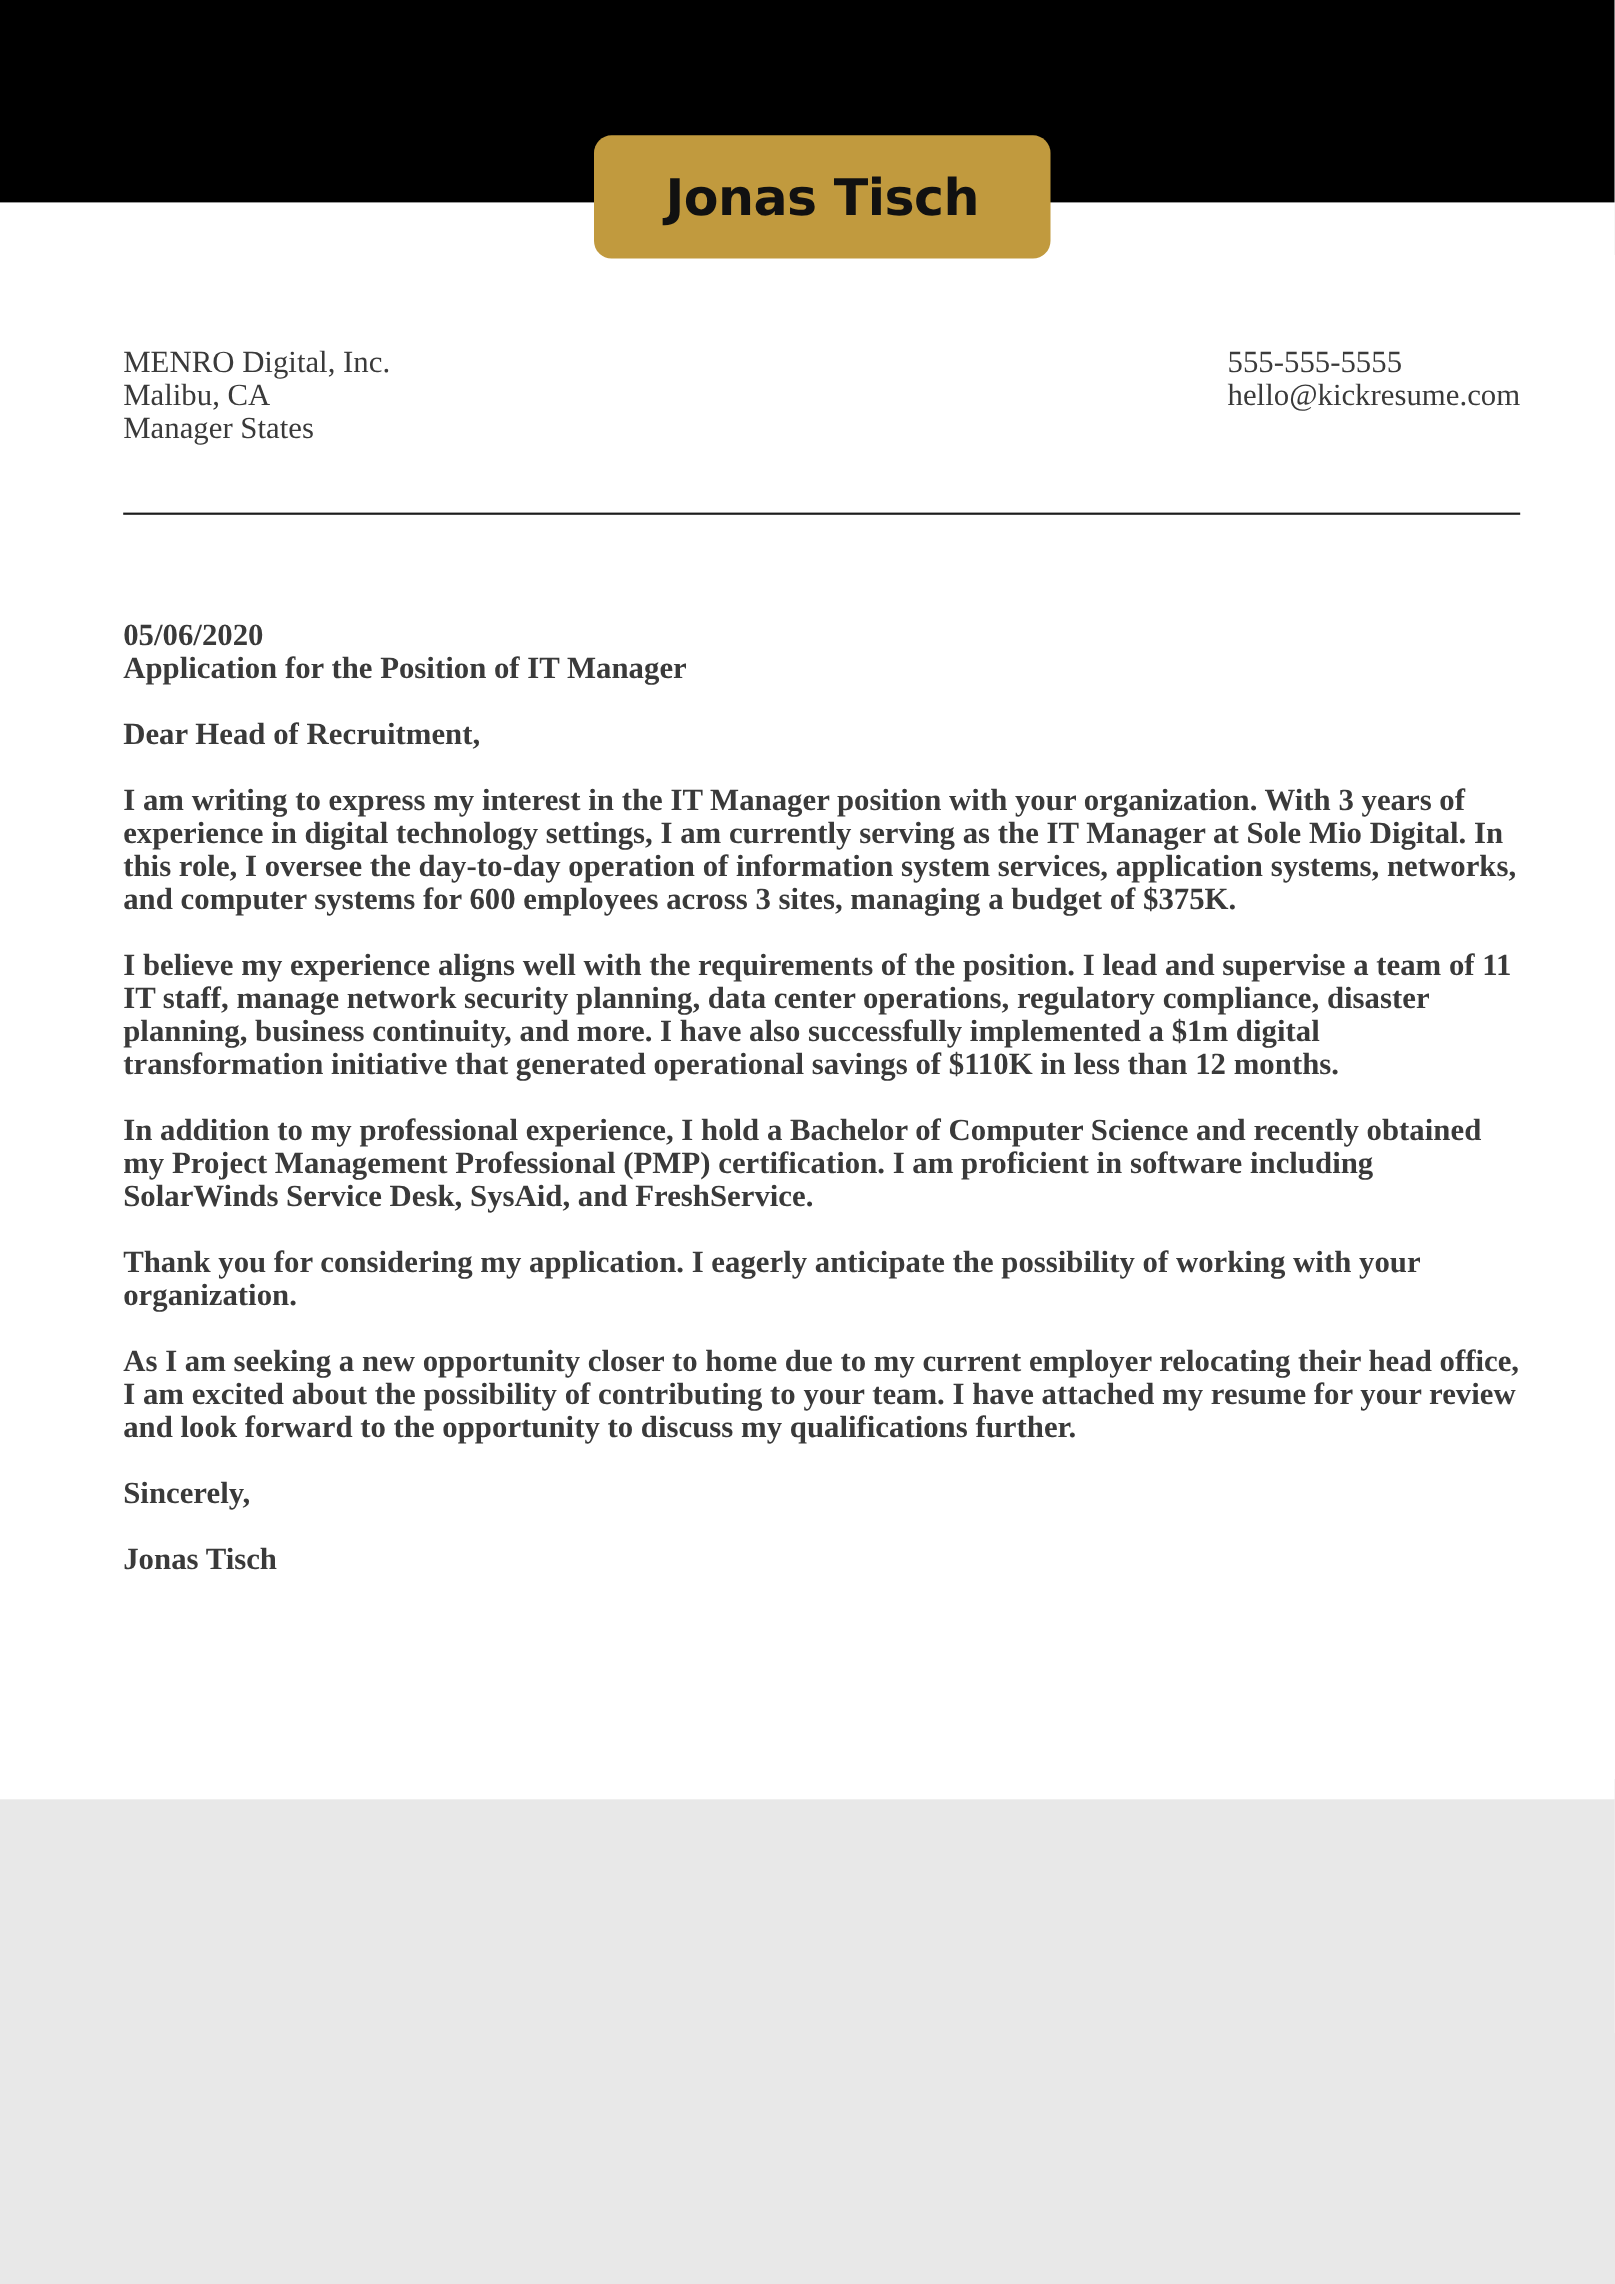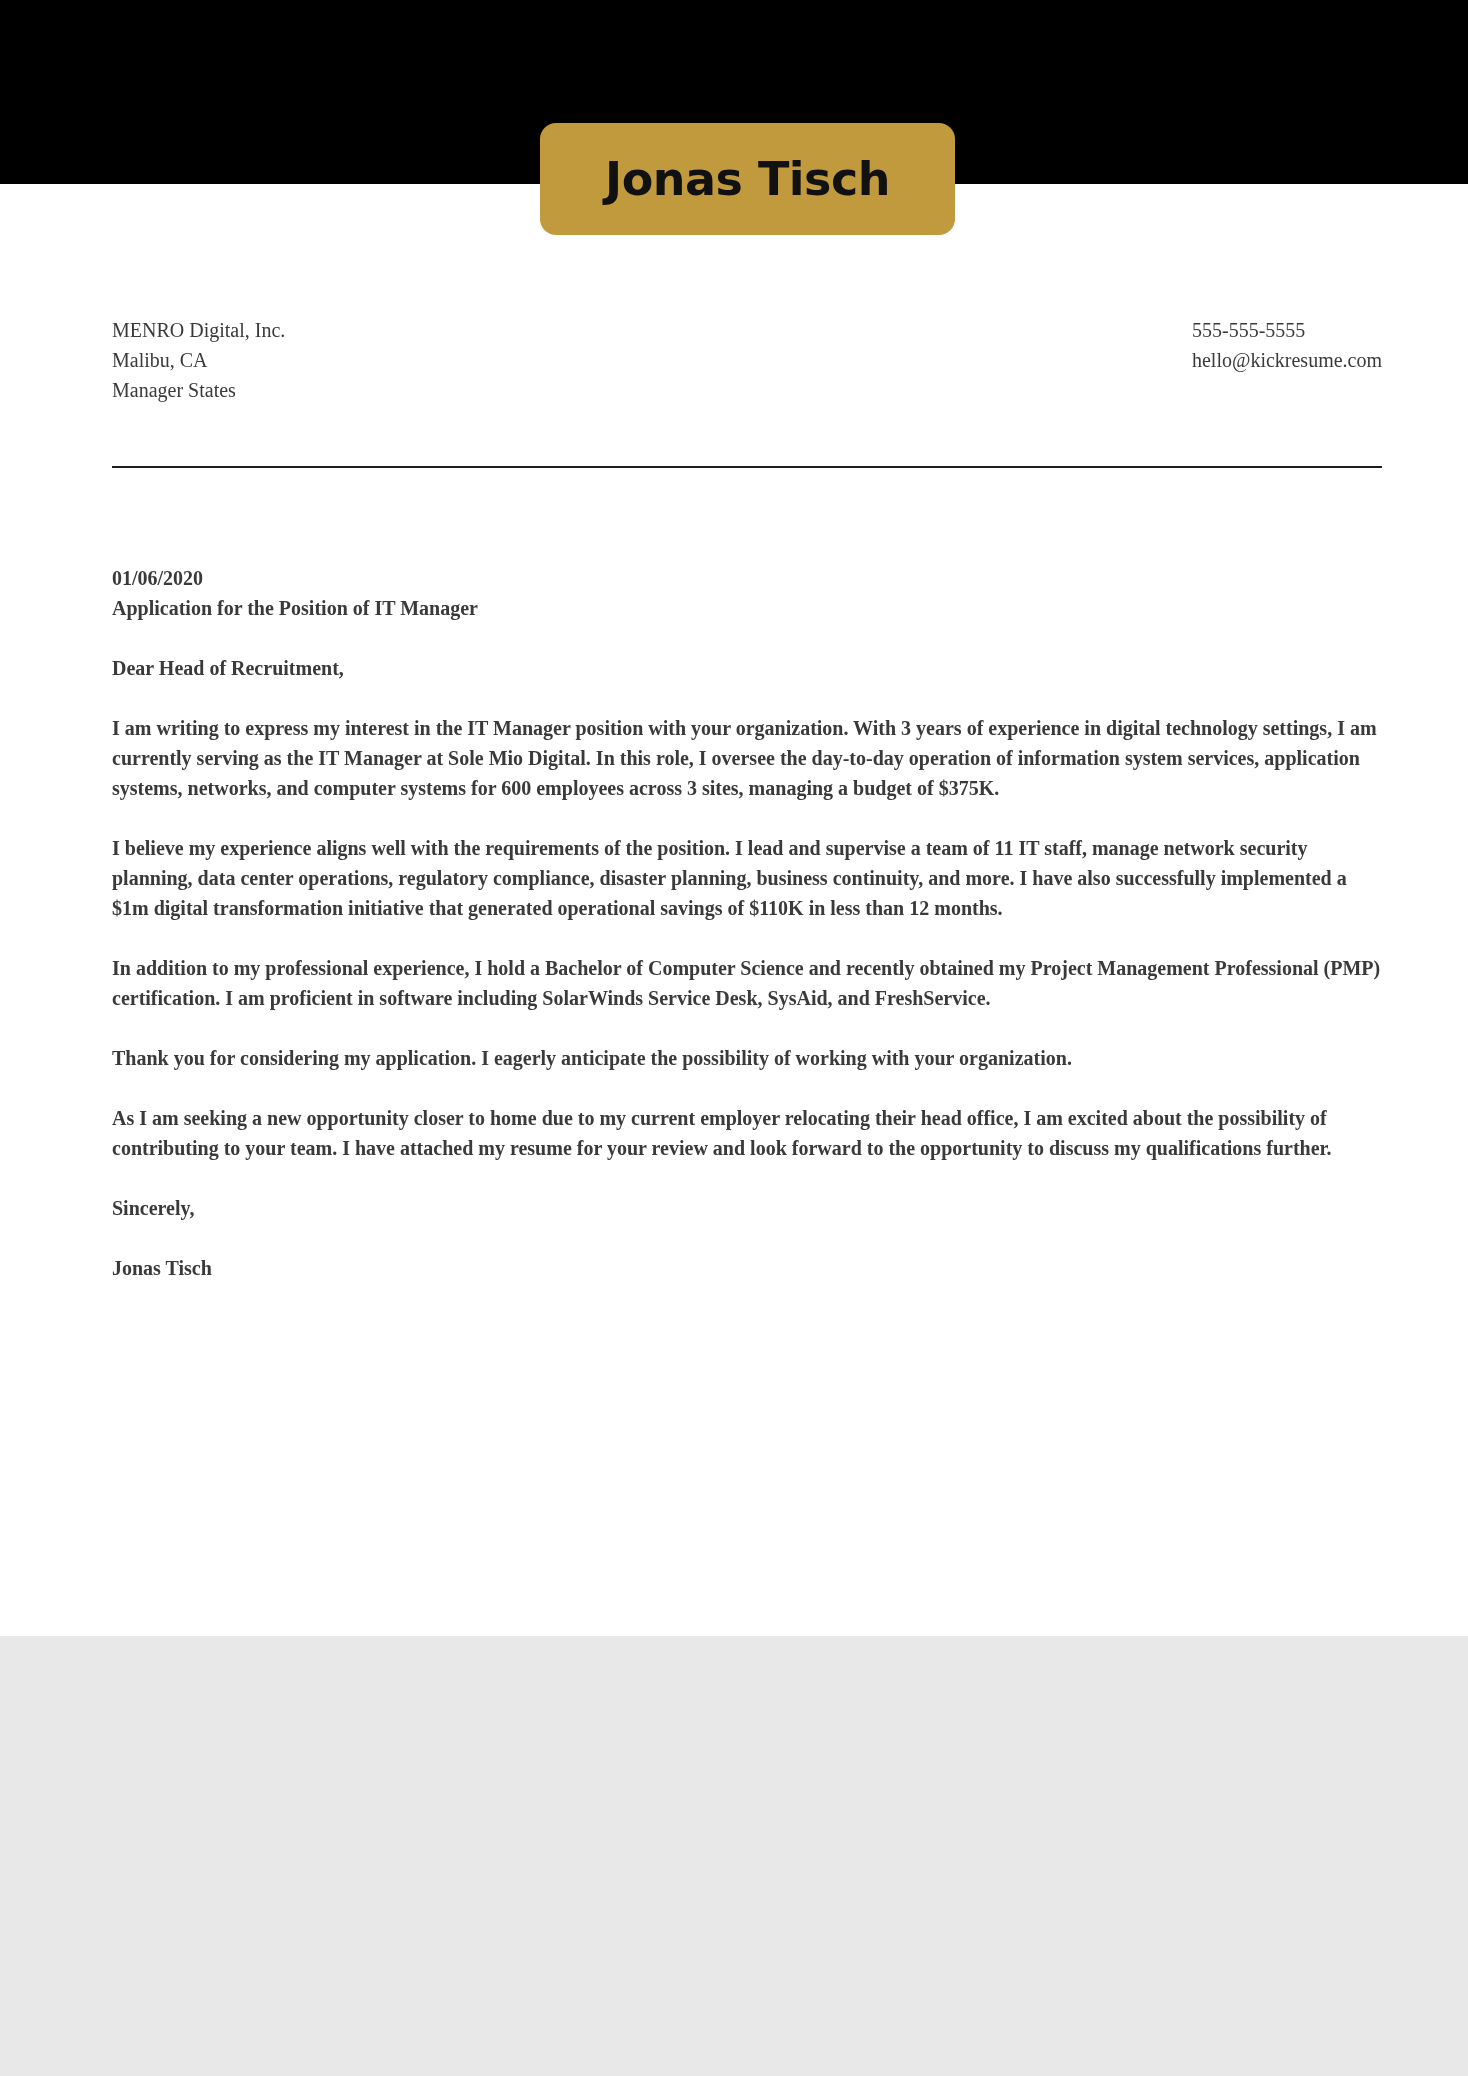--- a/index.html
+++ b/index.html
@@ -49,21 +49,21 @@
     letter-spacing:-0.5px;
     color:var(--name-text);
     white-space:nowrap;
   }
   .content{
     position:absolute;
     top:184px;
     left:0;
     width:100%;
     padding:0 86px 0 112px;
-    font-size:20px;
+    font-size:28px;
     line-height:30px;
   }
   .letterhead{
     margin-top:131px;
     display:flex;
     justify-content:space-between;
     align-items:flex-start;
   }
   .letterhead .addr div,
   .letterhead .contact div{ line-height:30px; }
@@ -100,21 +100,21 @@
       </div>
       <div class="contact">
         <div>555-555-5555</div>
         <div>hello@kickresume.com</div>
       </div>
     </section>
 
     <hr class="divider">
 
     <section class="letter-body">
-      <p class="date">01/06/2020</p>
+      <p class="date">05/06/2020</p>
       <p class="subject">Application for the Position of IT Manager</p>
 
       <p class="salutation">Dear Head of Recruitment,</p>
 
       <p class="para">I am writing to express my interest in the IT Manager position with your organization. With 3 years of experience in digital technology settings, I am currently serving as the IT Manager at Sole Mio Digital. In this role, I oversee the day-to-day operation of information system services, application systems, networks, and computer systems for 600 employees across 3 sites, managing a budget of $375K.</p>
       <p class="para">I believe my experience aligns well with the requirements of the position. I lead and supervise a team of 11 IT staff, manage network security planning, data center operations, regulatory compliance, disaster planning, business continuity, and more. I have also successfully implemented a $1m digital transformation initiative that generated operational savings of $110K in less than 12 months.</p>
       <p class="para">In addition to my professional experience, I hold a Bachelor of Computer Science and recently obtained my Project Management Professional (PMP) certification. I am proficient in software including SolarWinds Service Desk, SysAid, and FreshService.</p>
       <p class="para">Thank you for considering my application. I eagerly anticipate the possibility of working with your organization.</p>
       <p class="para">As I am seeking a new opportunity closer to home due to my current employer relocating their head office, I am excited about the possibility of contributing to your team. I have attached my resume for your review and look forward to the opportunity to discuss my qualifications further.</p>
 

